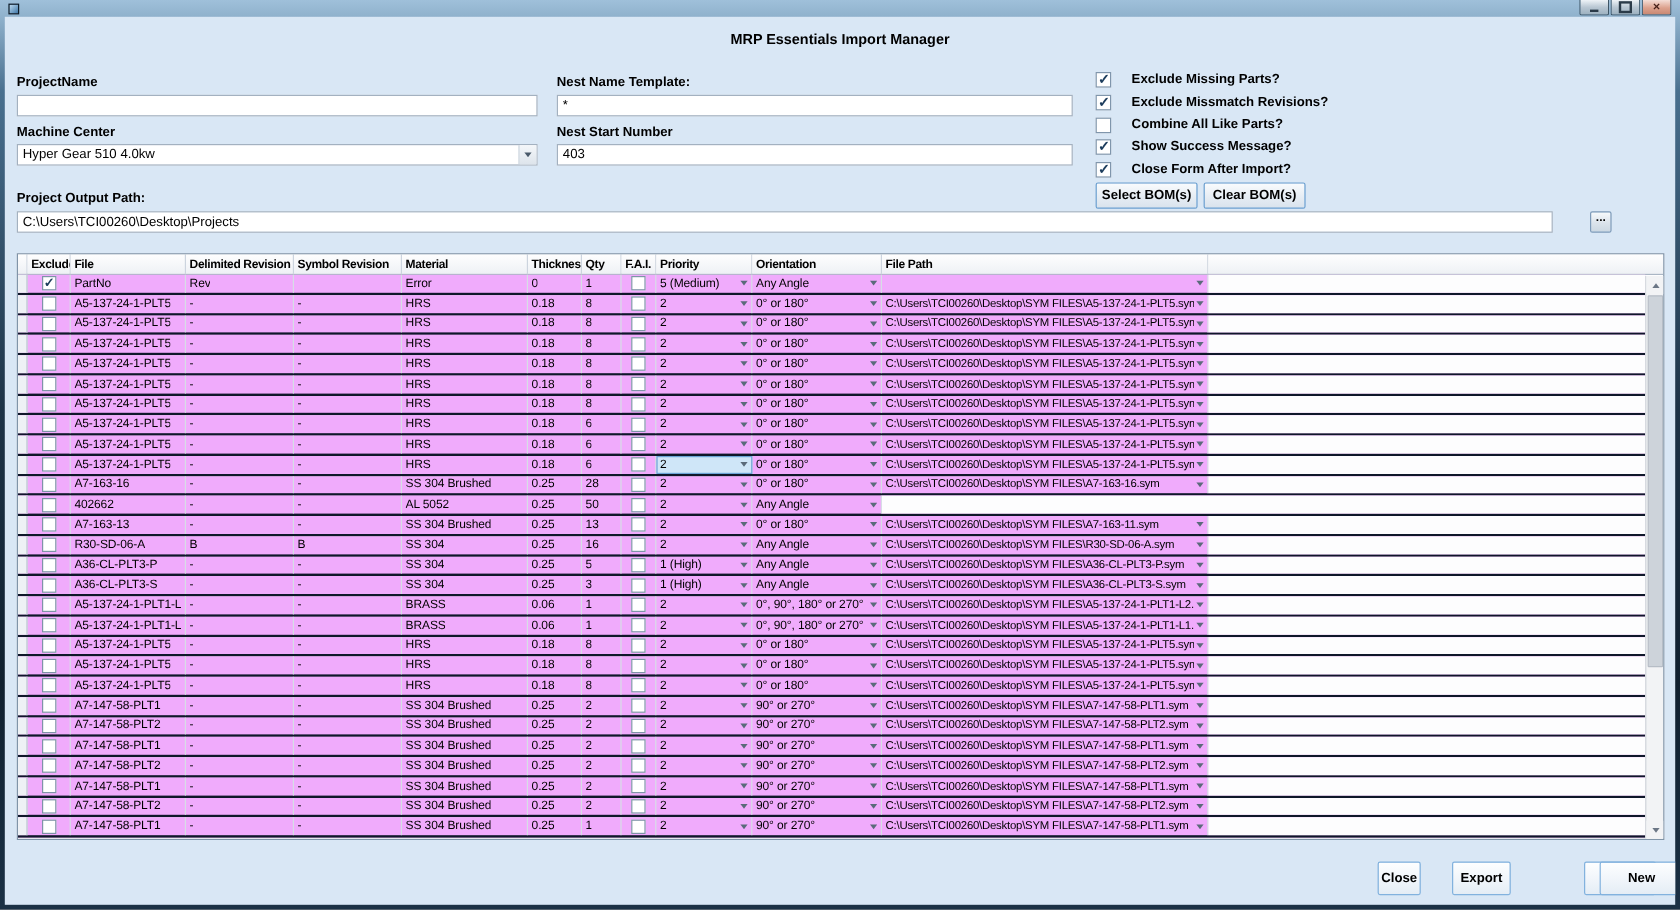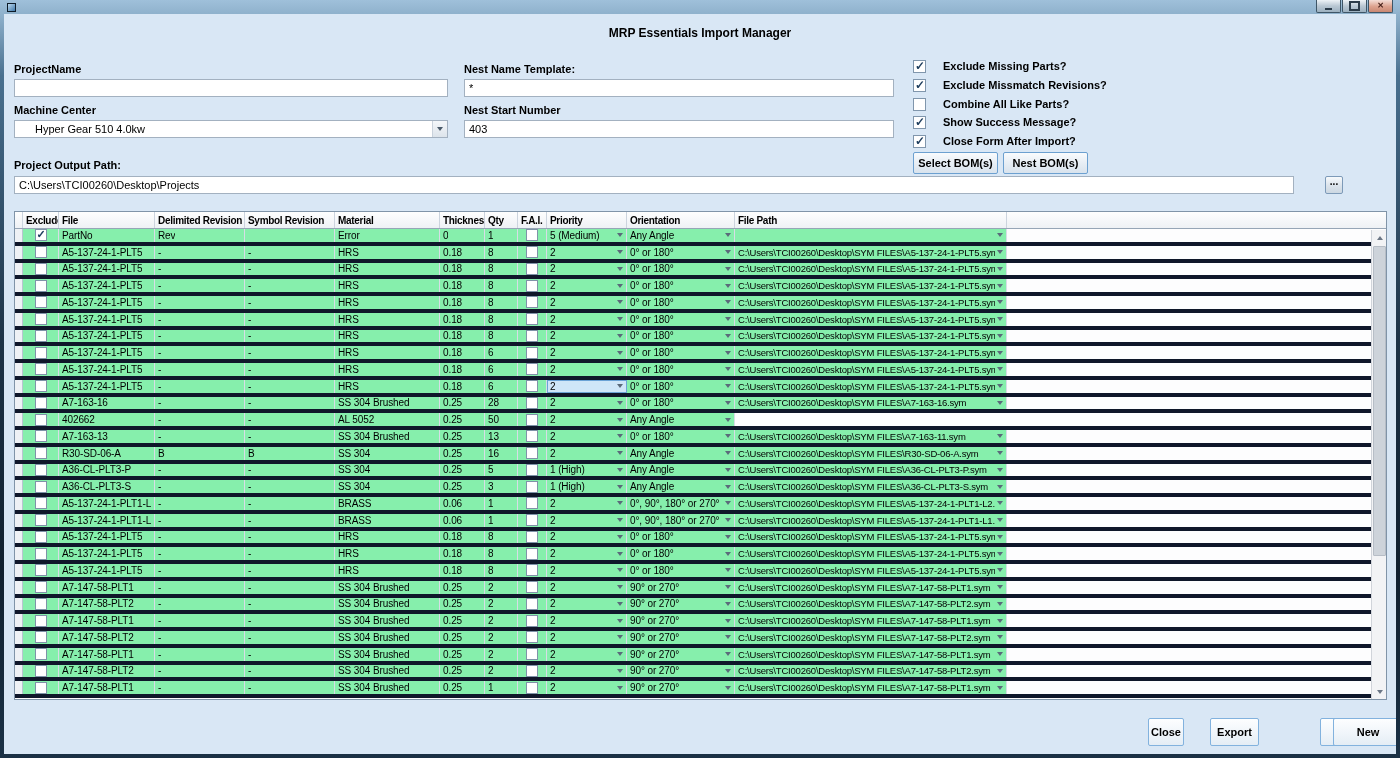--- a/index.html
+++ b/index.html
@@ -19,21 +19,21 @@
   .wbtn-close{background:linear-gradient(#f4ded7,#dca18d 55%,#c98873)}
   .wbtn-close::after{content:"✕";font-size:8px;line-height:8px;color:#47211a;font-weight:bold}
 
   
   .client{position:absolute;left:4px;right:4px;top:14px;bottom:4px;background:#d9e7f5;overflow:hidden}
   .page-title{position:absolute;top:12px;left:0;width:100%;text-align:center;font-size:12px;font-weight:bold}
 
   .lbl{position:absolute;font-size:11px;font-weight:bold;white-space:nowrap}
   .tb{position:absolute;height:18px;border:1px solid #a3b1c0;background:#fff;font-family:inherit;font-size:11px;padding:0 4px;color:#000;outline:none}
   .combo{position:absolute;height:18px;border:1px solid #a3b1c0;background:#fff;display:flex;align-items:center}
-  .combo .val{flex:1;font-size:11px;padding:0 20px;white-space:nowrap;overflow:hidden}
+  .combo .val{flex:1;font-size:11px;padding:0 4px;white-space:nowrap;overflow:hidden}
   .combo .dbtn{width:15px;height:100%;display:flex;align-items:center;justify-content:center;background:linear-gradient(#f4f7fa,#dde4eb);border-left:1px solid #c9d2dc}
   .tri{width:0;height:0;border-left:3.5px solid transparent;border-right:3.5px solid transparent;border-top:4px solid #4a5a6a}
 
   .browse-btn{position:absolute;width:18px;height:18px;border:1px solid #7d9ab8;border-radius:2px;
               background:linear-gradient(#f7fafc,#dbe3eb 55%,#ccd8e2);font-size:10px;font-weight:bold;
               display:flex;align-items:flex-start;justify-content:center;line-height:10px}
 
   .opt{position:absolute;display:flex;align-items:center;gap:17px;height:14px}
   .box{width:13px;height:13px;background:#fff;border:1px solid #8096ac;position:relative;flex:none}
   .box.on::after{content:"✓";position:absolute;left:1px;top:-2px;font-size:12px;font-weight:bold;color:#1c3c5c}
@@ -42,21 +42,21 @@
   .btn{position:absolute;border:1px solid #6ca0d0;border-radius:2px;font-size:11px;font-weight:bold;
        background:linear-gradient(#f9fbfd,#e6edf4 55%,#d9e3ed);display:flex;align-items:center;justify-content:center}
   .footer-btn{height:28px;background:linear-gradient(#fdfeff,#f0f5fa 55%,#e4edf5);border:1px solid #82b2de;font-size:11px}
 
   
   .grid{position:absolute;left:10px;top:197px;width:1373px;height:489px;background:#fdfdfe;border:1px solid #8094a8;overflow:hidden}
   .ghead{display:flex;width:1371px;height:17px;border-bottom:1px solid #96a5b6}
   .gh{background:linear-gradient(#fefefe,#eef1f5);border-right:1px solid #ccd4de;font-size:10px;font-weight:bold;
       letter-spacing:-0.3px;display:flex;align-items:center;padding:0 3px;white-space:nowrap;overflow:hidden;flex:none}
   .gbody{position:relative;width:1356px}
-  .grow{display:flex;width:1356px;height:16.75px;border-bottom:4px solid #0f172a;background:#86efac}
+  .grow{display:flex;width:1356px;height:16.75px;border-bottom:2px solid #0f172a;background:#f0abfc}
   .gc{border-right:1px solid #d7dde6;display:flex;align-items:center;padding:0 3px;overflow:hidden;white-space:nowrap;flex:none}
   .ct{font-size:10px;letter-spacing:-0.1px;overflow:hidden;white-space:nowrap}
   .rhc{background:#eef1f5;border-right:1px solid #b9c4d0;padding:0}
   .fillc{border-right:none;background:#fdfdfe}
   .cbc{justify-content:center}
   .gcb{width:12px;height:12px;background:#fff;border:1px solid #7f93a8;position:relative;flex:none}
   .gcb.on::after{content:"✓";position:absolute;left:1px;top:-2px;font-size:11px;font-weight:bold;color:#1c3c5c}
   .dd .ct{flex:1}
   .chev{width:0;height:0;border-left:3.5px solid transparent;border-right:3.5px solid transparent;border-top:4px solid #5a6a7a;margin-left:2px;flex:none}
   .dd.sel{background:#cfe6f8;outline:1px solid #6ba3d6;outline-offset:-1px}
@@ -126,21 +126,21 @@
   <div class="opt" style="left:909px;top:101px">
     <span class="box on"></span>
     <span class="optlabel">Show Success Message?</span>
   </div>
   <div class="opt" style="left:909px;top:120px">
     <span class="box on"></span>
     <span class="optlabel">Close Form After Import?</span>
   </div>
 
   <div class="btn" style="left:909px;top:138px;width:85px;height:22px">Select BOM(s)</div>
-  <div class="btn" style="left:999px;top:138px;width:85px;height:22px">Nest BOM(s)</div>
+  <div class="btn" style="left:999px;top:138px;width:85px;height:22px">Clear BOM(s)</div>
 
   <div class="grid">
     <div class="ghead">
       <div class="gh w-rh"></div>
       <div class="gh w-ex">Exclude</div>
       <div class="gh w-file">File</div>
       <div class="gh w-dr">Delimited Revision</div>
       <div class="gh w-sr">Symbol Revision</div>
       <div class="gh w-mat">Material</div>
       <div class="gh w-th">Thickness</div>

